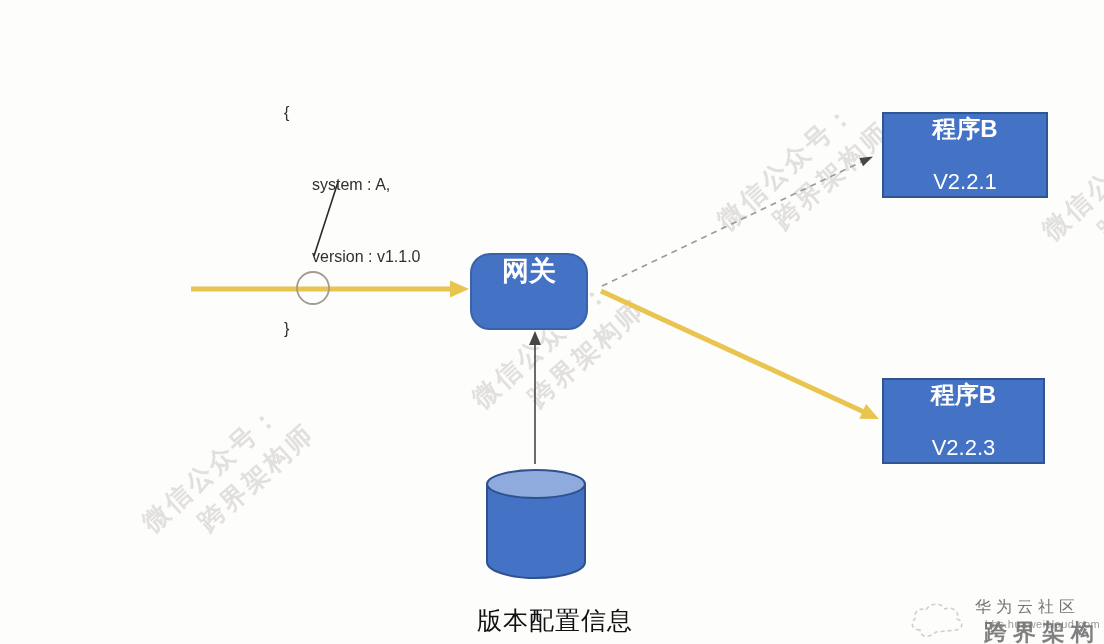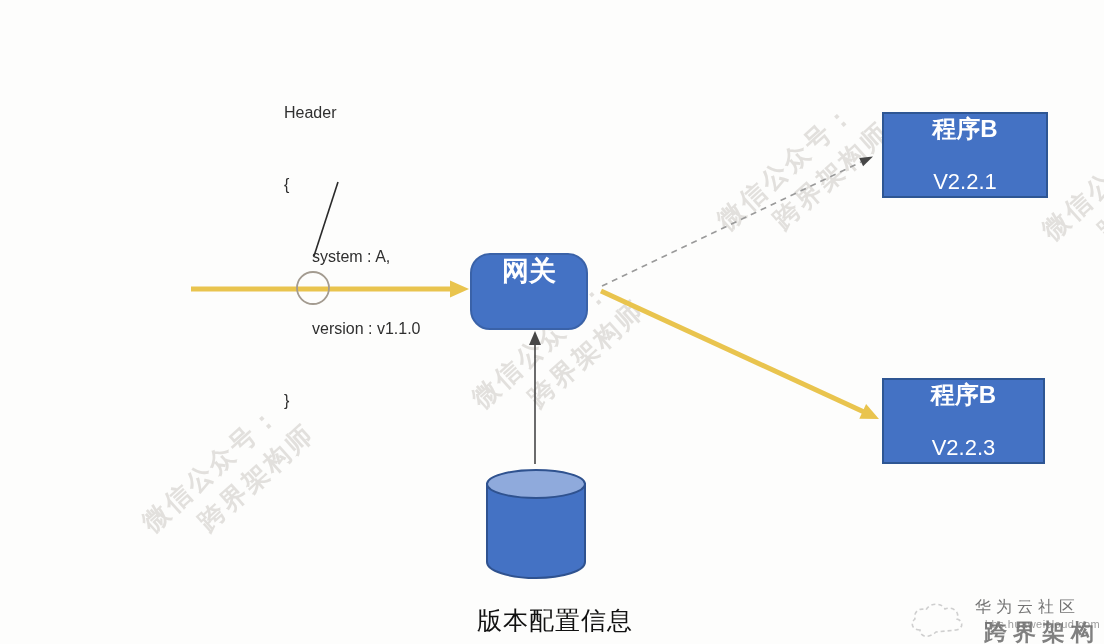--- a/index.html
+++ b/index.html
@@ -133,21 +133,20 @@
     <div class="t">程序B</div>
     <div class="v">V2.2.1</div>
   </div>
 
   <div class="node node-b2">
     <div class="t">程序B</div>
     <div class="v">V2.2.3</div>
   </div>
 
   <div class="annotation">
-    <div>Header</div>
     <div>{</div>
     <div class="indent">system : A,</div>
     <div class="indent">version : v1.1.0</div>
     <div>}</div>
   </div>
 
   <div class="db-label">版本配置信息</div>
 
   <svg class="doodle" width="72" height="48" viewBox="0 0 72 48">
     <path d="M14,34 C6,34 4,27 9,23 C7,16 14,11 20,14 C23,7 35,6 39,13 C47,10 54,16 51,23 C58,25 57,33 50,34 L30,36 C24,42 14,42 14,34 Z" fill="none" stroke="#cfcfcf" stroke-width="1.6" stroke-dasharray="4 3"></path>

